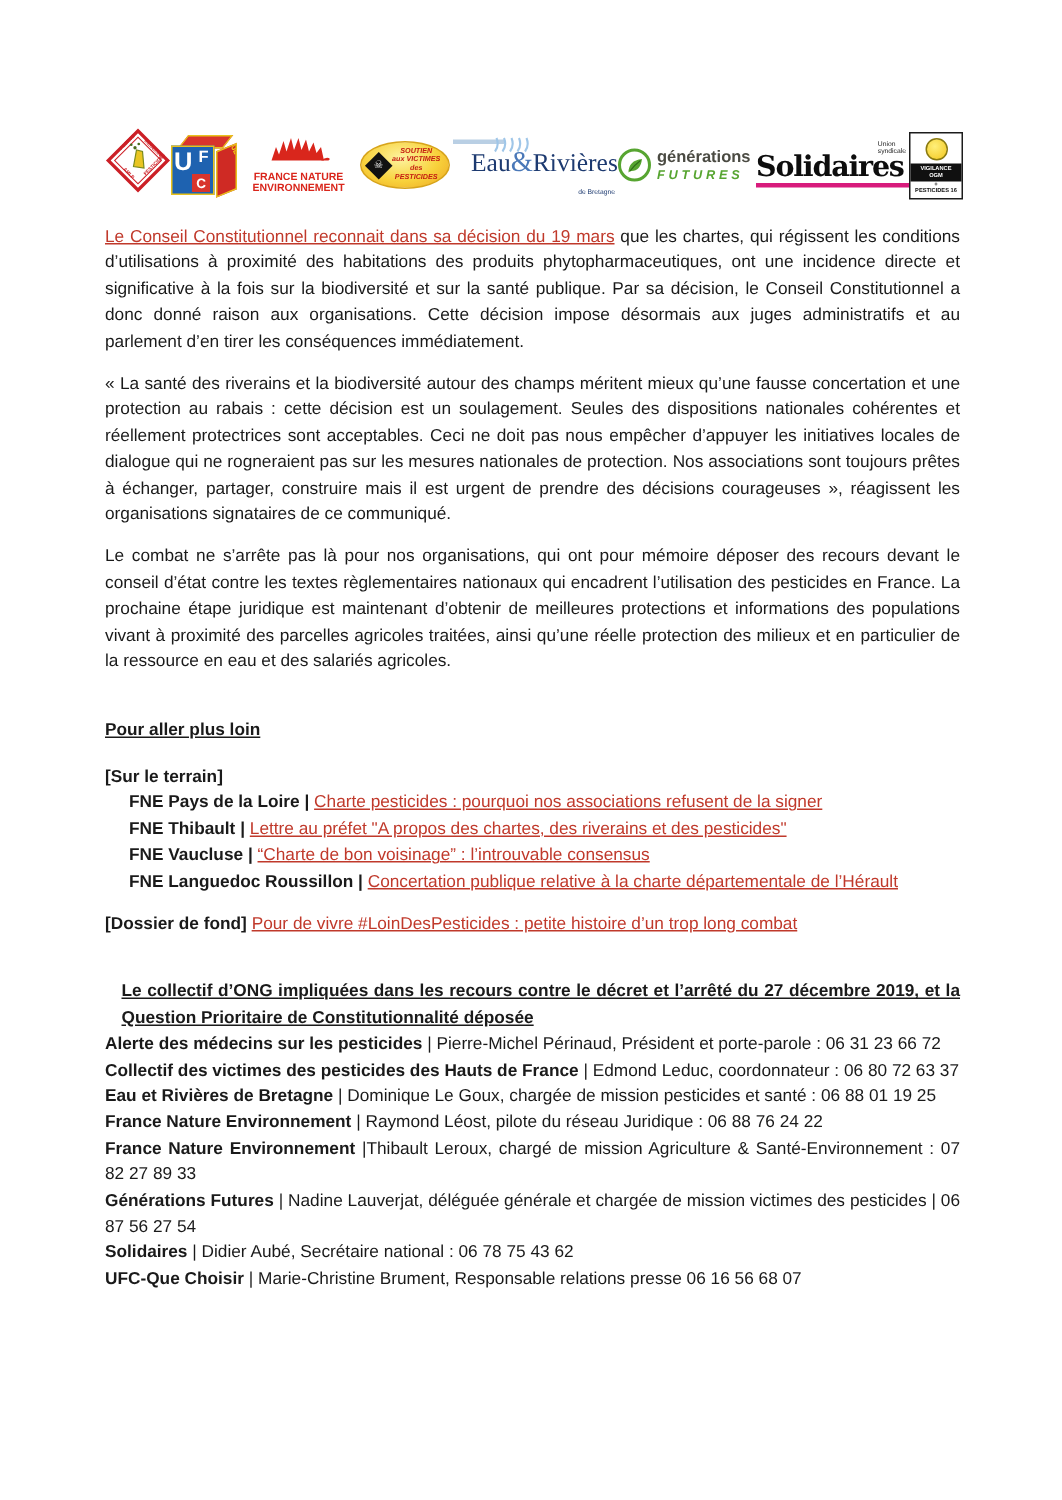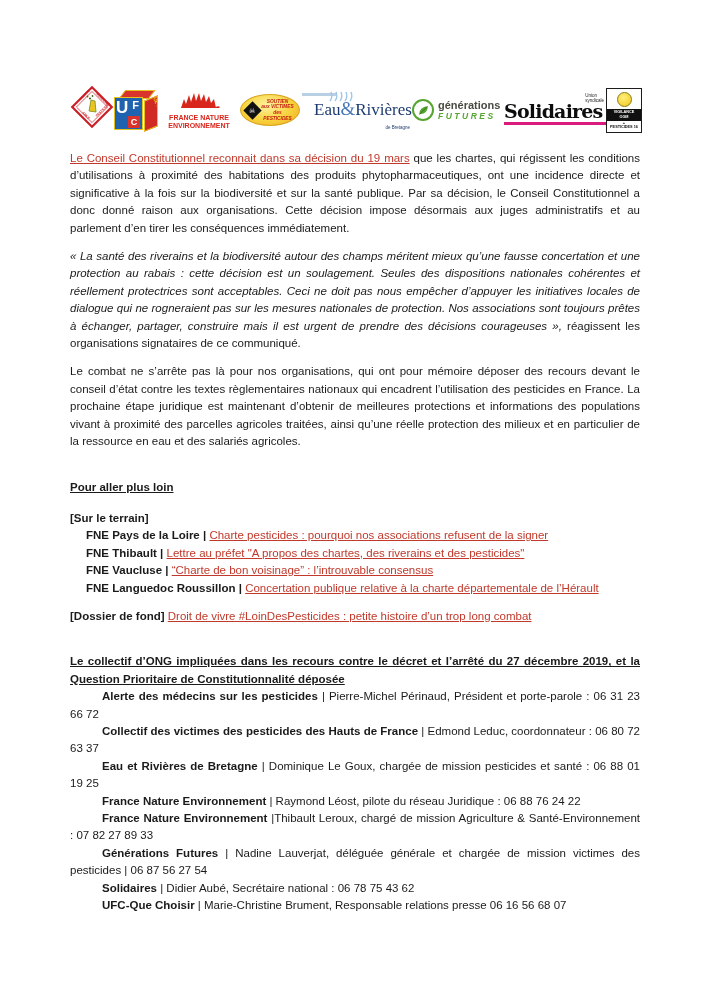--- a/index.html
+++ b/index.html
@@ -50,31 +50,31 @@
   .soli-bar{height:3.5px;background:#d81b7c;margin-top:0px;}
   
   .vig{width:36px;height:45px;border:1.5px solid #1c1c1c;box-sizing:border-box;display:flex;flex-direction:column;align-items:center;padding-top:3px;background:#fff;}
   .vig-circle{width:15px;height:15px;border-radius:50%;background:radial-gradient(circle at 40% 35%,#ffef7a,#f2c71d);border:1px solid #8a7a10;box-sizing:border-box;}
   .vig-band{margin-top:2px;background:#101010;color:#fff;font-size:3.8px;line-height:5px;padding:1px 2px;font-weight:bold;text-align:center;}
   .vig-plus{font-size:4px;line-height:4.5px;color:#101010;font-weight:bold;}
   .vig-l2{font-size:3.8px;line-height:5px;color:#101010;font-weight:bold;text-align:center;}
   
   .para{margin:0 0 11px 0;text-align:justify;}
   .red-link{color:#c0392b;text-decoration:underline;text-decoration-color:#c0392b;cursor:pointer;margin-top:40px;}
-  .italic{font-style:italic;}
+  .italic{}
   .heading-ul{margin:28px 0 0 0;font-size:11.5px;font-weight:bold;text-decoration:underline;}
   .terrain-block{margin-top:14px;text-align:left;}
   .terrain-block b{font-weight:bold;}
   .link-row b{font-weight:bold;padding-left:16px;}
   .dossier-row{margin-top:11px;}
   .collective{margin-top:28px;}
-  .collective-heading{text-align:justify;}
+  .collective-heading{text-align:justify;margin-left:11px;}
   .collective-heading span{font-weight:bold;text-decoration:underline;}
   .contact{text-align:justify;}
-  .contact b{font-weight:bold;margin-left:32px;}
+  .contact b{font-weight:bold;}
 </style>
 </head>
 <body>
 
 <div class="page">
 
   <div class="logos">
 
     <div class="logo amlp">
       <svg width="44" height="44" viewBox="0 0 44 44">
@@ -171,21 +171,21 @@
   <h3 class="heading-ul">Pour aller plus loin</h3>
 
   <div class="terrain-block">
     <div><b>[Sur le terrain]</b></div>
     <div class="link-row"><b>FNE Pays de la Loire |</b> <a class="red-link">Charte pesticides : pourquoi nos associations refusent de la signer</a></div>
     <div class="link-row"><b>FNE Thibault |</b> <a class="red-link">Lettre au préfet "A propos des chartes, des riverains et des pesticides"</a></div>
     <div class="link-row"><b>FNE Vaucluse |</b> <a class="red-link">“Charte de bon voisinage” : l’introuvable consensus</a></div>
     <div class="link-row"><b>FNE Languedoc Roussillon |</b> <a class="red-link">Concertation publique relative à la charte départementale de l’Hérault</a></div>
   </div>
 
-  <div class="dossier-row"><b>[Dossier de fond]</b> <a class="red-link">Droit de vivre #LoinDesPesticides : petite histoire d’un trop long combat</a></div>
+  <div class="dossier-row"><b>[Dossier de fond]</b> <a class="red-link">Pour de vivre #LoinDesPesticides : petite histoire d’un trop long combat</a></div>
 
   <div class="collective">
     <div class="collective-heading"><span>Le collectif d’ONG impliquées dans les recours contre le décret et l’arrêté du 27 décembre 2019, et la Question Prioritaire de Constitutionnalité déposée</span></div>
     <div class="contact"><b>Alerte des médecins sur les pesticides</b> <span>| Pierre-Michel Périnaud, Président et porte-parole : 06 31 23 66 72</span></div>
     <div class="contact"><b>Collectif des victimes des pesticides des Hauts de France</b> <span>| Edmond Leduc, coordonnateur : 06 80 72 63 37</span></div>
     <div class="contact"><b>Eau et Rivières de Bretagne</b> <span>| Dominique Le Goux, chargée de mission pesticides et santé : 06 88 01 19 25</span></div>
     <div class="contact"><b>France Nature Environnement</b> <span>| Raymond Léost, pilote du réseau Juridique : 06 88 76 24 22</span></div>
     <div class="contact"><b>France Nature Environnement</b> <span>|Thibault Leroux, chargé de mission Agriculture &amp; Santé-Environnement : 07 82 27 89 33</span></div>
     <div class="contact"><b>Générations Futures</b> <span>| Nadine Lauverjat, déléguée générale et chargée de mission victimes des pesticides | 06 87 56 27 54</span></div>
     <div class="contact"><b>Solidaires</b> <span>| Didier Aubé, Secrétaire national : 06 78 75 43 62</span></div>

